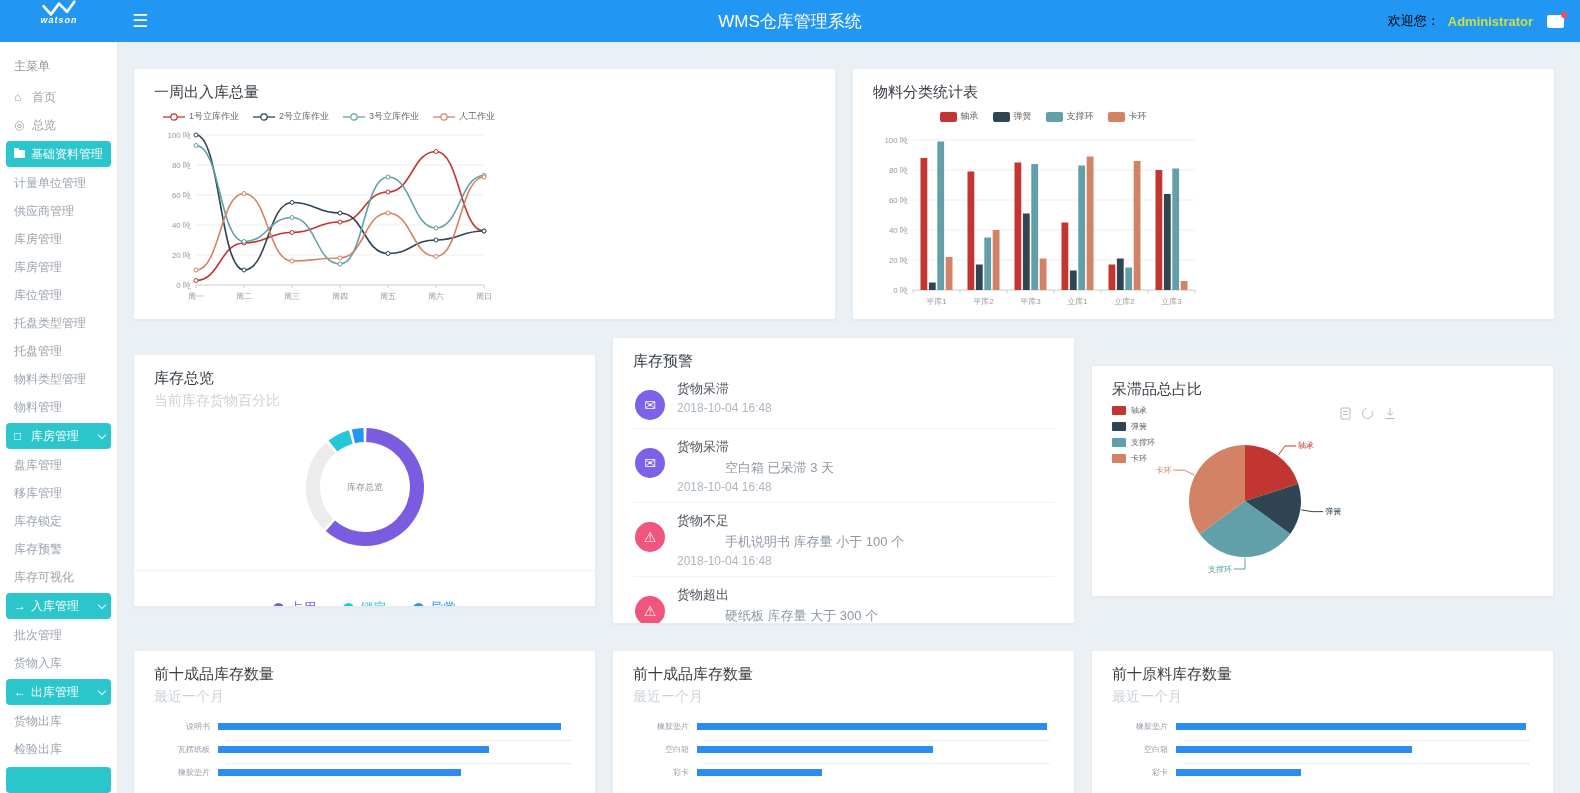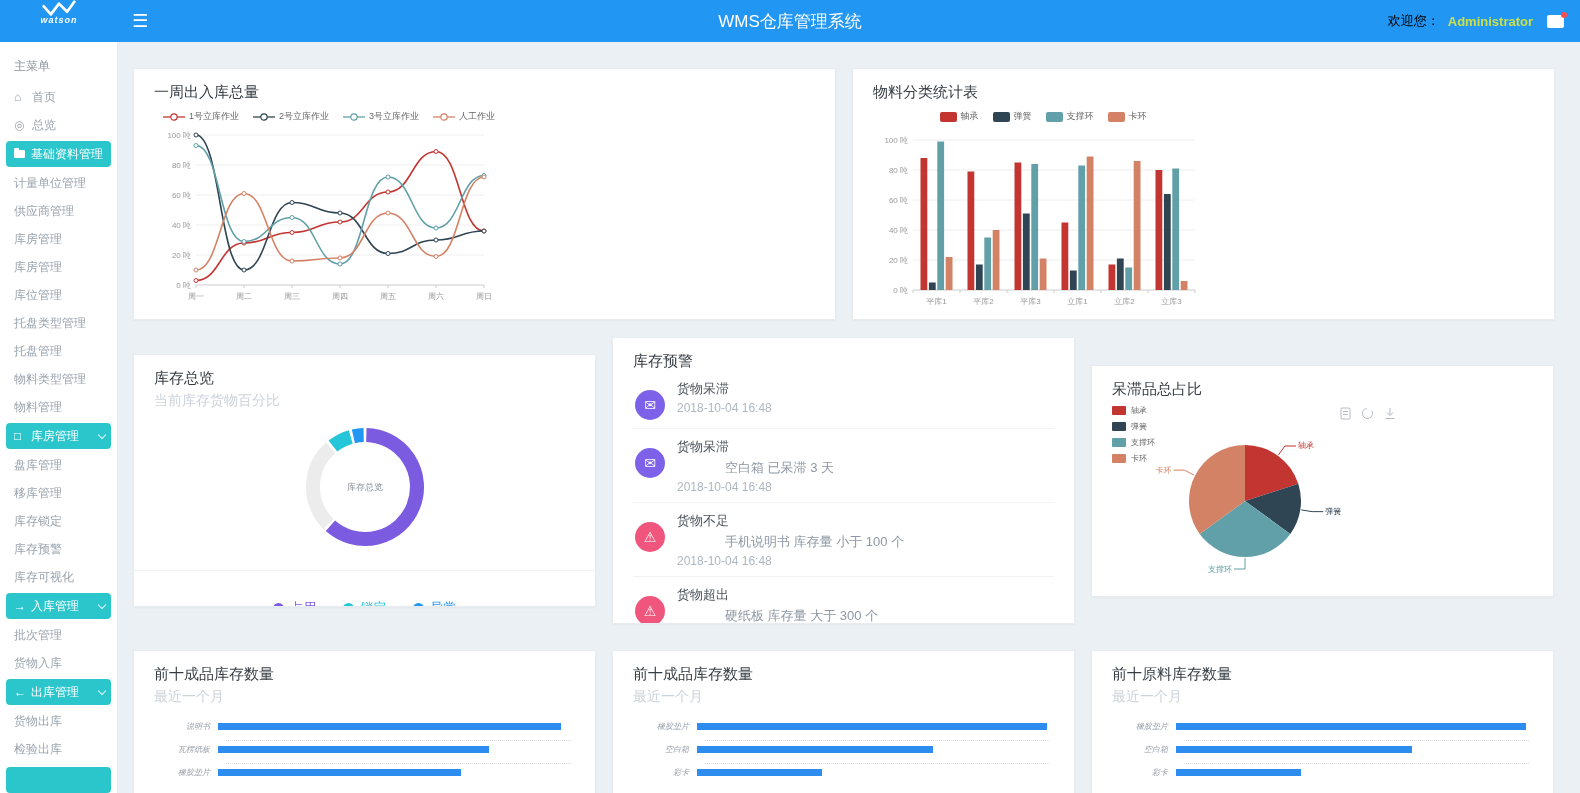--- a/index.html
+++ b/index.html
@@ -67,21 +67,21 @@
   .pie-zone { position:relative; height:182px; margin-top:4px; }
   .pie-legend { position:absolute; left:0; top:2px; display:flex; flex-direction:column; gap:5px; }
   .pl-item { display:flex; align-items:center; gap:5px; font-size:8px; color:#666; cursor:pointer; }
   .pl-sw { width:14px; height:9px; border-radius:1px; flex:none; }
   .pie-toolbar { position:absolute; left:228px; top:4px; display:flex; gap:10px; align-items:center; }
   .tb-ic { color:#b4bac2; cursor:pointer; display:flex; }
   .pie-svg-wrap { position:absolute; left:28px; top:22px; }
 
   
   .hrows { margin-top:14px; }
-  .hrow { display:flex; align-items:center; height:12px; margin-top:2px;font-style:italic; }
+  .hrow { display:flex; align-items:center; height:12px; margin-top:2px; }
   .hlabel { width:64px; flex:none; text-align:right; font-size:8px; color:#99a1ab; padding-right:8px; white-space:nowrap; overflow:hidden; }
   .htrack { flex:1; height:7px; }
   .hfill { height:7px; }
   .hdot { border-bottom:1px dotted #d9dde2; margin:8px 4px 0 72px; }
 
   svg text { font-family:"Liberation Sans","DejaVu Sans",sans-serif; }
 </style>
 </head>
 <body>
 

